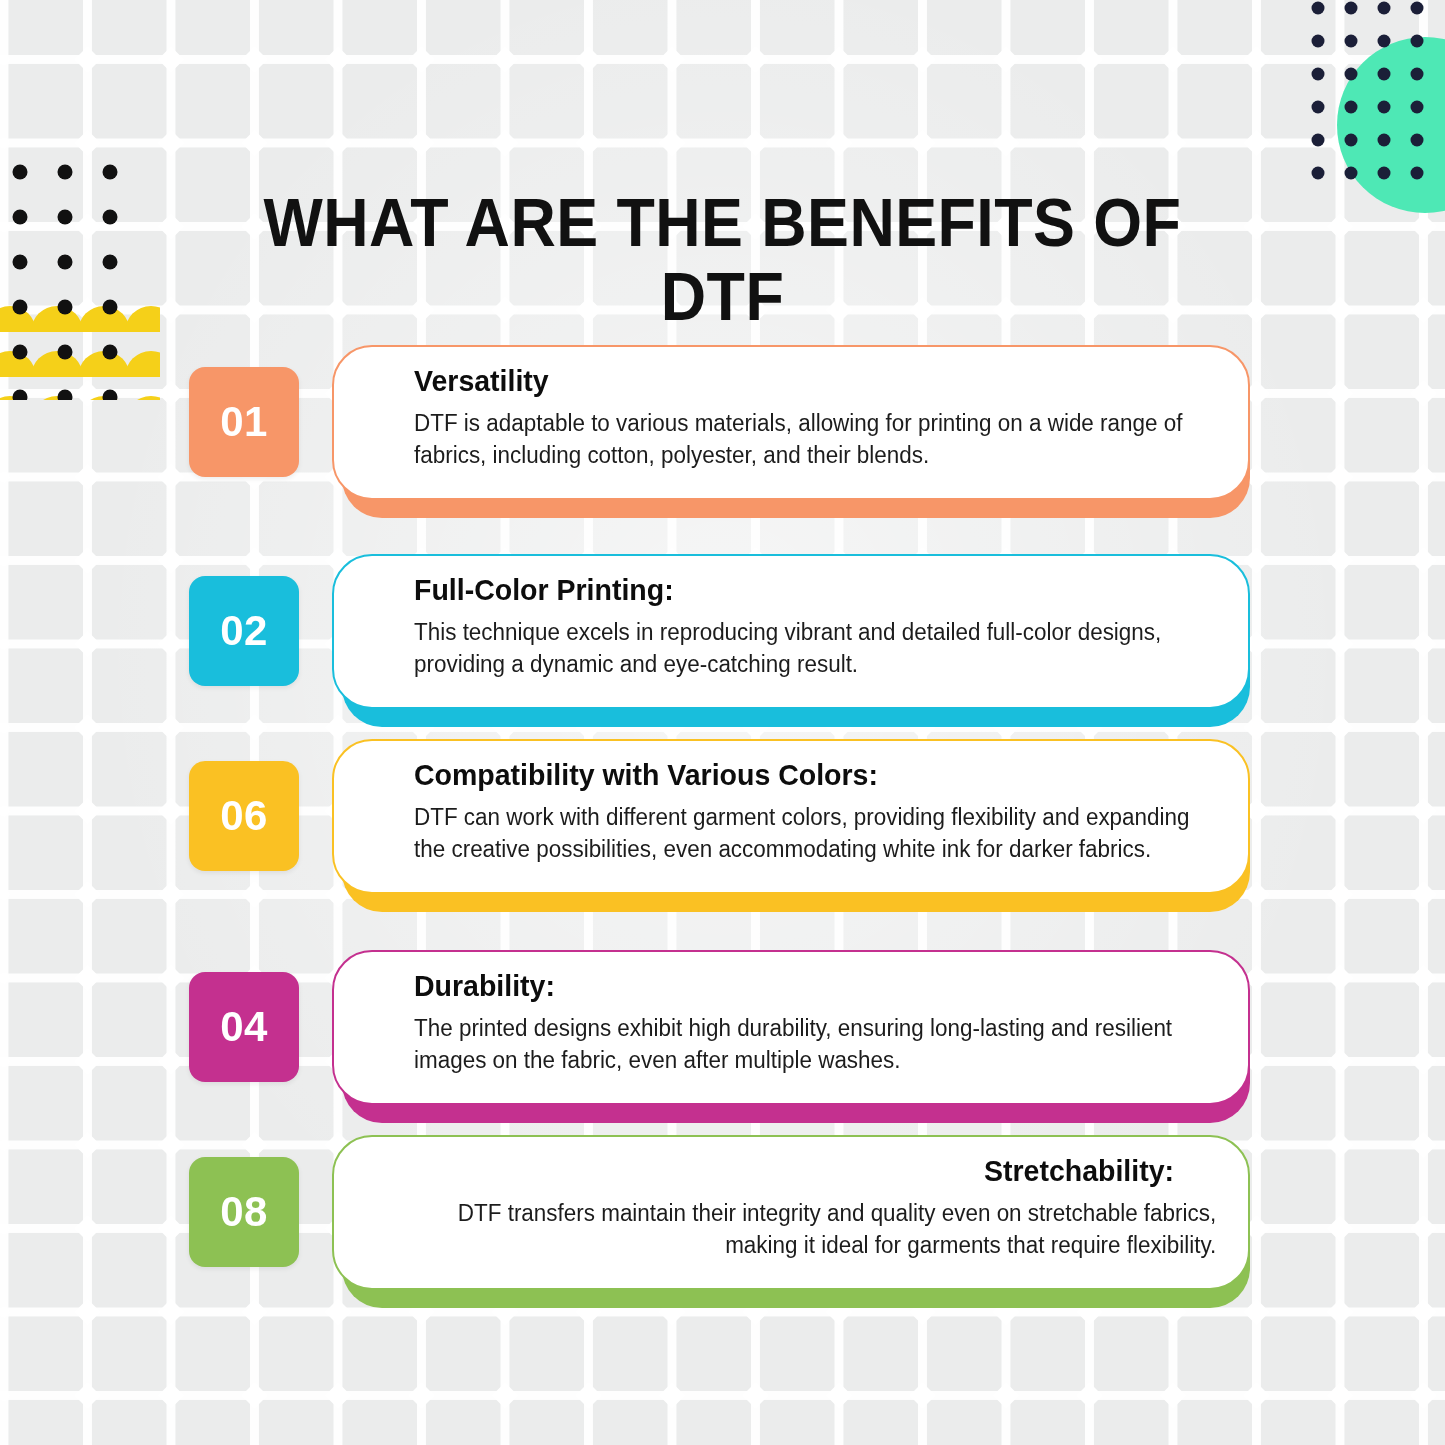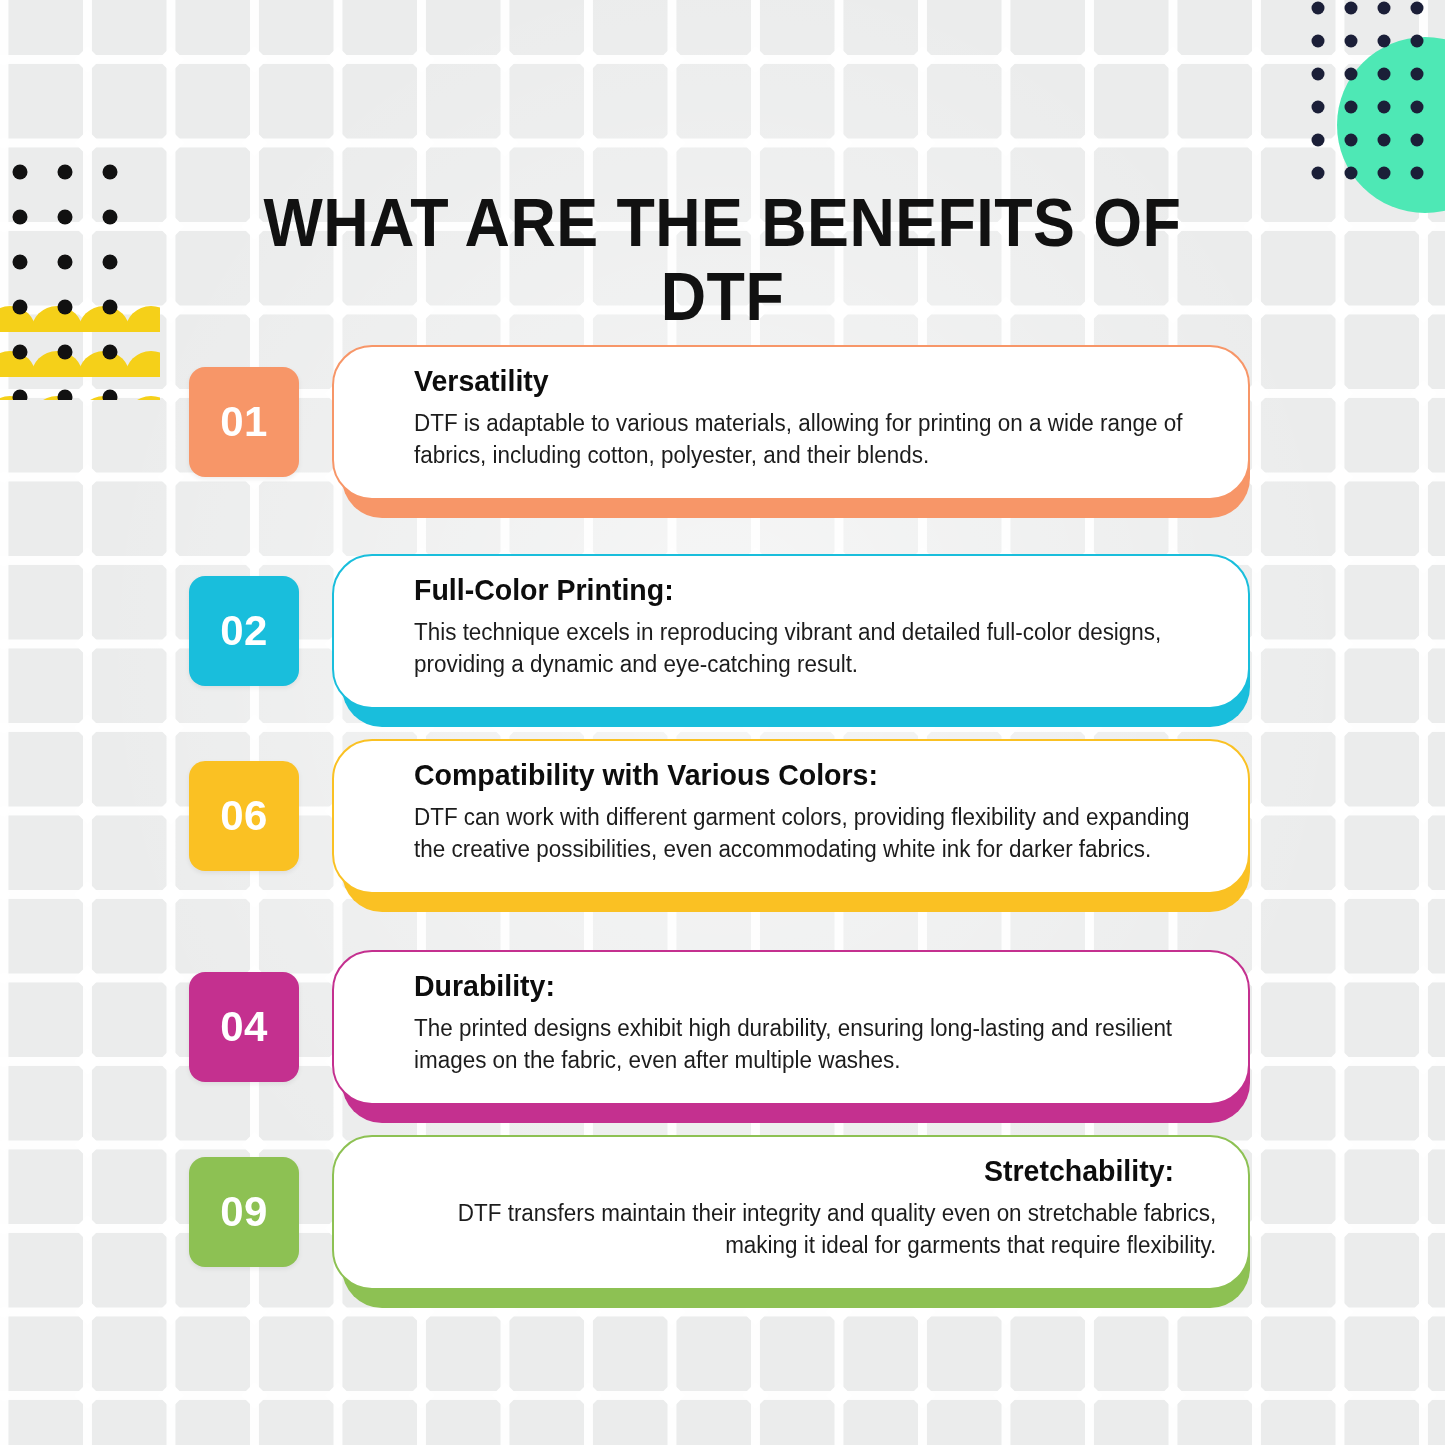--- a/index.html
+++ b/index.html
@@ -573,21 +573,21 @@
         <div class="badge" style="background: rgb(196, 48, 143);">04</div>
         <div class="card-wrap">
           <div class="card-shadow" style="background: rgb(196, 48, 143);"></div>
           <div class="card" style="border-color: rgb(196, 48, 143);">
             <div class="card-heading">Durability:</div>
             <div class="card-body">The printed designs exhibit high durability, ensuring long-lasting and resilient images on the fabric, even after multiple washes.</div>
           </div>
         </div>
       </div>
       <div class="row" style="top: 1135px;">
-        <div class="badge" style="background: rgb(141, 193, 83);">09</div>
+        <div class="badge" style="background: rgb(141, 193, 83);">08</div>
         <div class="card-wrap">
           <div class="card-shadow" style="background: rgb(141, 193, 83);"></div>
           <div class="card" style="border-color: rgb(141, 193, 83); text-align: right;">
             <div class="card-heading">Stretchability:</div>
             <div class="card-body">DTF transfers maintain their integrity and quality even on stretchable fabrics, making it ideal for garments that require flexibility.</div>
           </div>
         </div>
       </div>
     </div>
 

